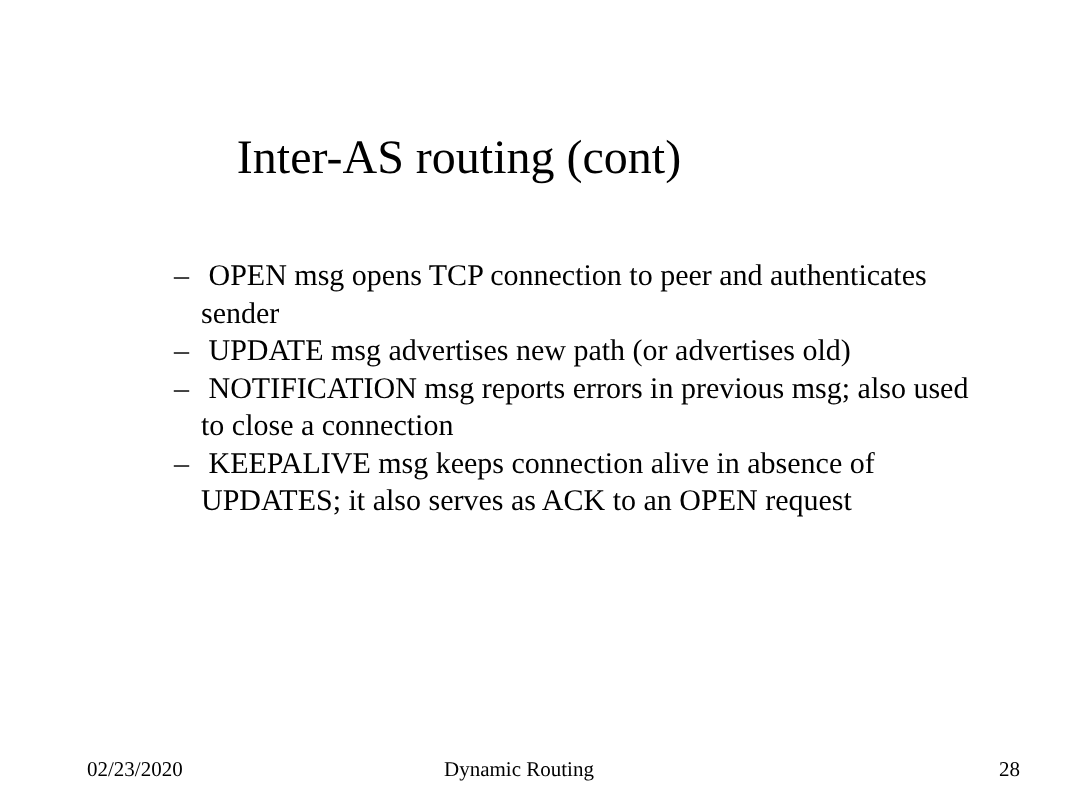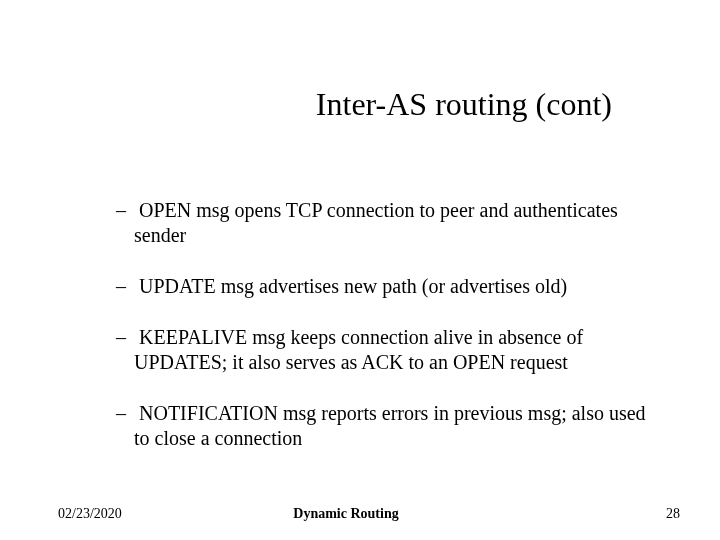--- a/index.html
+++ b/index.html
@@ -15,21 +15,21 @@
     position: relative;
     width: 720px;
     height: 540px;
     box-sizing: border-box;
   }
   .title {
     position: absolute;
     top: 86px;
     left: 0;
     width: 612px;
-    text-align: right;
+    text-align: center;
     font-size: 32px;
     font-weight: normal;
   }
   .body {
     position: absolute;
     top: 172px;
     left: 60px;
     right: 60px;
     font-size: 24px;
   }
@@ -47,21 +47,20 @@
   .sublist {
     margin: 0;
     padding-left: 56px;
     font-size: 20px;
     list-style: none;
   }
   .sublist li {
     padding-left: 18px;
     text-indent: -18px;
     line-height: 1.25;
-    margin-top: 26px;
   }
   .sublist li::before {
     content: "–";
     display: inline-block;
     width: 18px;
     text-indent: 0;
   }
   .footer {
     position: absolute;
     bottom: 18px;
@@ -73,21 +72,20 @@
     position: absolute;
     left: 58px;
     bottom: 0;
   }
   .footer-title {
     position: absolute;
     left: 0;
     width: 692px;
     text-align: center;
     bottom: 0;
-    font-weight: bold;
   }
   .footer-num {
     position: absolute;
     right: 40px;
     bottom: 0;
     margin-left: 20px;
   }
 </style>
 </head>
 <body>
@@ -98,24 +96,24 @@
 
   <div class="body">
     <ul class="sublist">
       <li>
         <span>OPEN msg opens TCP connection to peer and authenticates sender</span>
       </li>
       <li>
         <span>UPDATE msg advertises new path (or advertises old)</span>
       </li>
       <li>
-        <span>KEEPALIVE msg keeps connection alive in absence of UPDATES; it also serves as ACK to an OPEN request</span>
+        <span>NOTIFICATION msg reports errors in previous msg; also used to close a connection</span>
       </li>
       <li>
-        <span>NOTIFICATION msg reports errors in previous msg; also used to close a connection</span>
+        <span>KEEPALIVE msg keeps connection alive in absence of UPDATES; it also serves as ACK to an OPEN request</span>
       </li>
     </ul>
   </div>
 
   <div class="footer">
     <span class="footer-date">02/23/2020</span>
     <span class="footer-title">Dynamic Routing</span>
     <span class="footer-num">28</span>
   </div>
 

